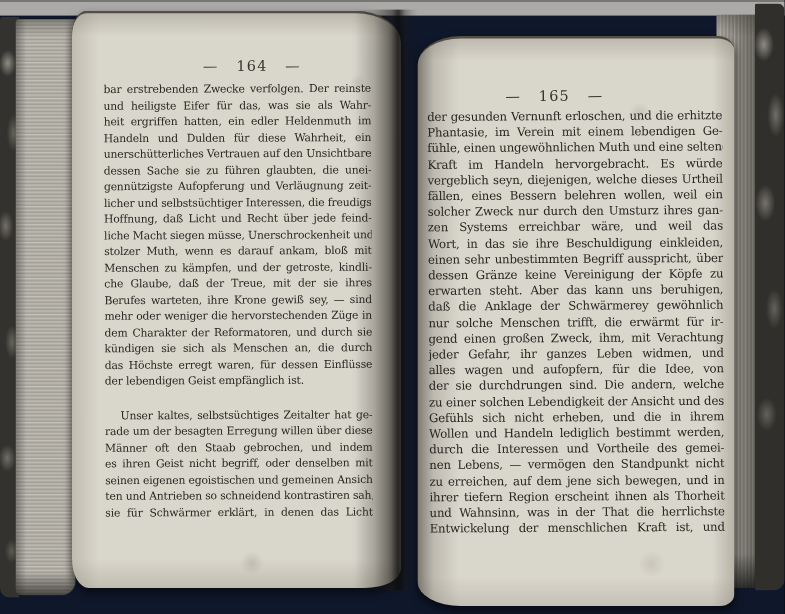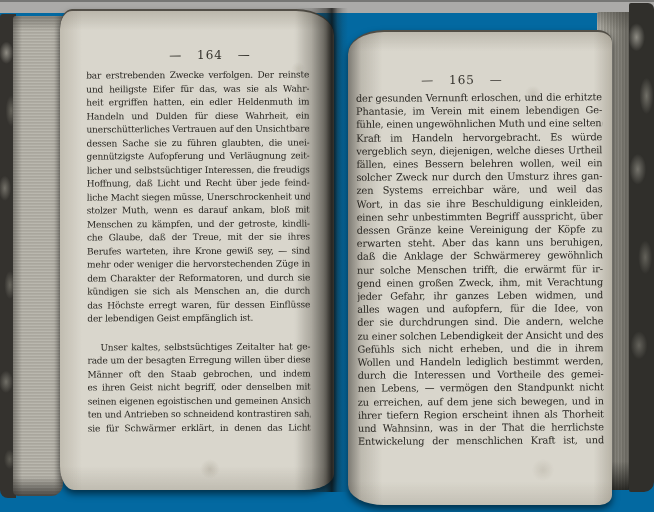--- a/index.html
+++ b/index.html
@@ -1,16 +1,16 @@
 <!DOCTYPE html>
 <html><head>
 <meta charset="utf-8">
 <style>
   html,body{margin:0;padding:0;background:#050505;}
-  .photo{position:relative;width:654px;height:512px;background:#0369a1;overflow:hidden;
+  .photo{position:relative;width:654px;height:512px;background:#0f172a;overflow:hidden;
          font-family:"DejaVu Serif",serif;}
   .backdrop-top{position:absolute;left:0;top:0;width:654px;height:13px;
          background:linear-gradient(to bottom,#767674 0 2px,#abaaa8 2px);}
   
   .cover-left{position:absolute;left:0;top:14px;width:16px;height:484px;border-radius:3px 0 0 8px;
          background:
           radial-gradient(ellipse 10px 16px at 40% 8%, rgba(165,162,152,.8), transparent 70%),
           radial-gradient(ellipse 8px 22px at 70% 20%, rgba(120,118,108,.7), transparent 70%),
           radial-gradient(ellipse 9px 18px at 30% 36%, rgba(148,145,135,.65), transparent 70%),
           radial-gradient(ellipse 8px 20px at 62% 56%, rgba(128,126,116,.65), transparent 70%),

